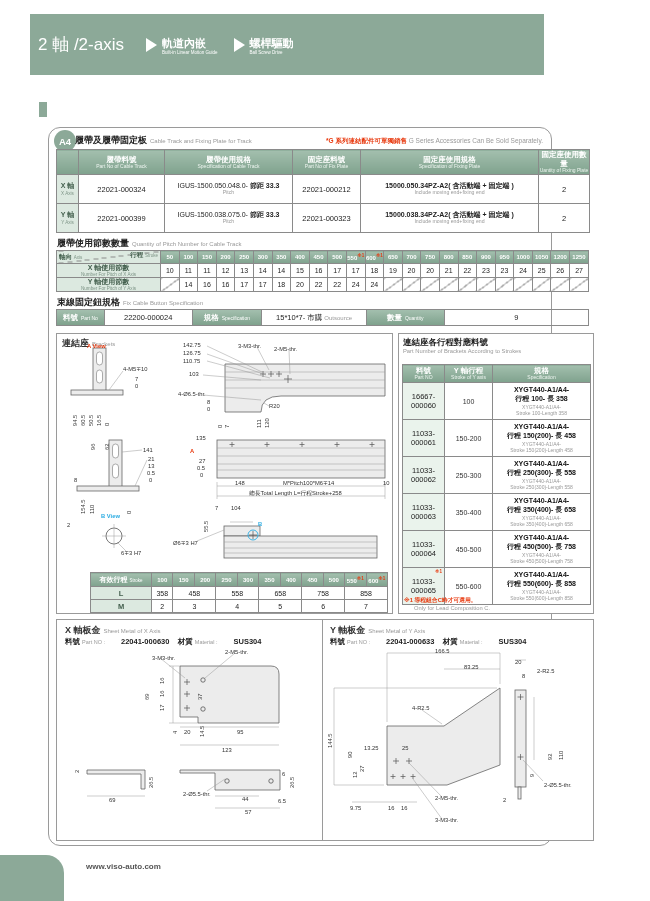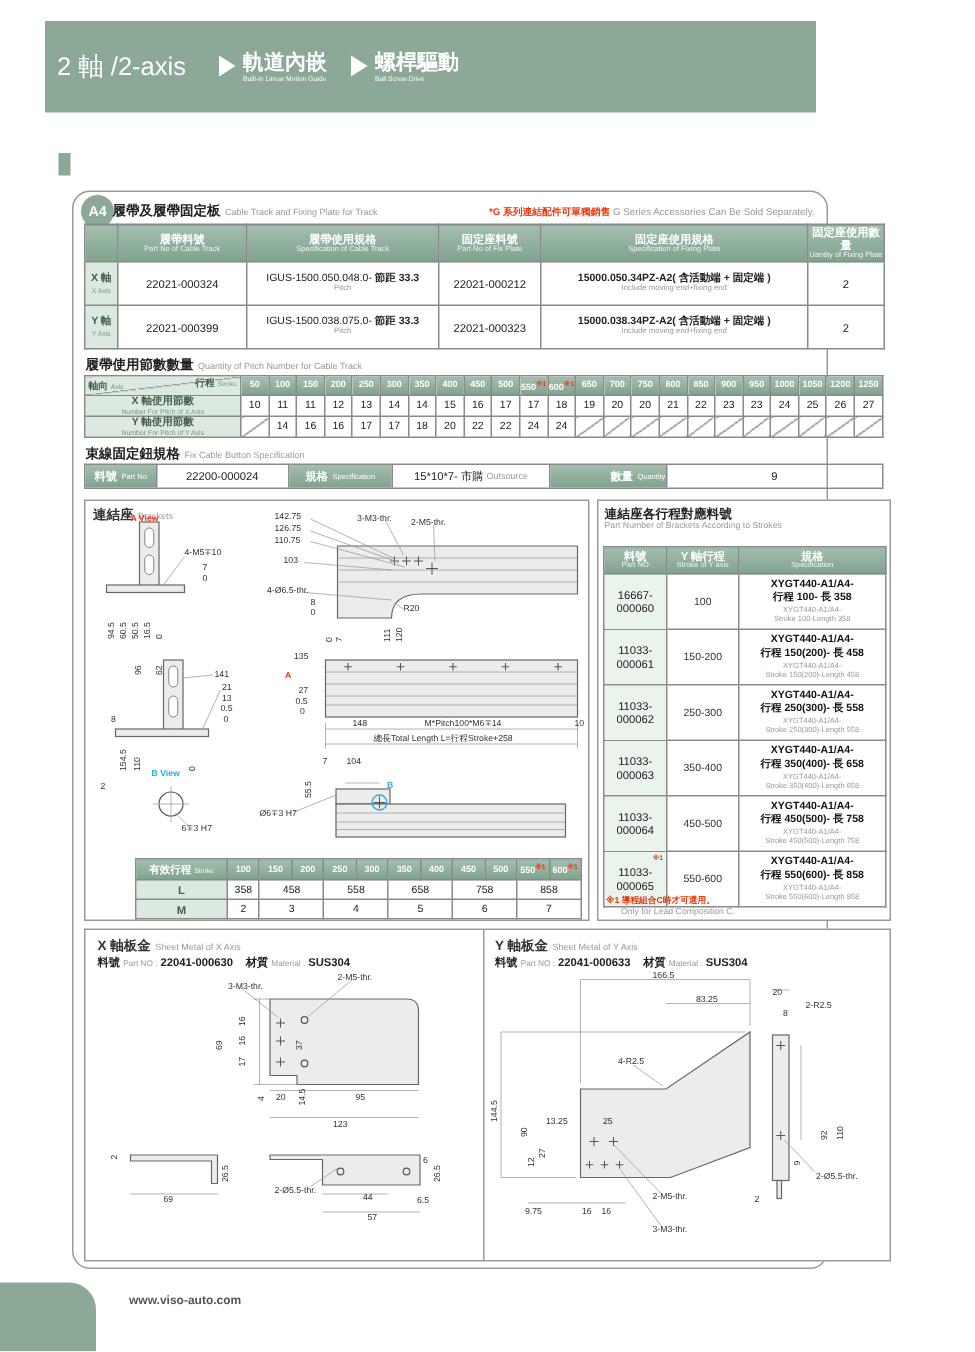--- a/index.html
+++ b/index.html
@@ -8,21 +8,21 @@
   .abs{position:absolute;}
 
   
   .header-band{position:absolute;left:30px;top:14px;width:514px;height:61px;background:#8CA998;
                color:#fff;display:flex;align-items:center;}
   .hb-model{font-size:26px;font-weight:bold;letter-spacing:0;margin-left:18px;white-space:nowrap;}
   .hb-axis{font-size:17px;margin-left:8px;white-space:nowrap;font-weight:normal;}
   .hb-badges{display:flex;margin-left:22px;gap:16px;}
   .hb-badge{display:flex;align-items:center;gap:5px;}
   .tri{width:0;height:0;border-top:7px solid transparent;border-bottom:7px solid transparent;border-left:11px solid #fff;}
-  .hb-badge .zh{font-size:14px;font-weight:bold;line-height:1.1;font-family:Liberation Mono, monospace;}
+  .hb-badge .zh{font-size:11px;font-weight:bold;line-height:1.1;font-family:Liberation Mono, monospace;}
   .hb-badge .en{font-size:4.5px;line-height:1.1;display:block;}
 
   
   .bar-square{position:absolute;left:39px;top:102px;width:8px;height:15px;background:#8CA998;}
   .section-bar{position:absolute;left:48px;top:102px;width:547px;height:15px;background:#55565A;color:#fff;
                font-size:8.5px;line-height:15px;padding-left:8px;box-sizing:border-box;font-weight:bold;}
   .section-bar .en{font-weight:bold;margin-left:3px;}
 
   
   .panel{position:absolute;left:48px;top:127px;width:504px;height:719px;border:1.5px solid #9a9a9a;border-radius:12px;box-sizing:border-box;}
@@ -107,21 +107,21 @@
   .tblb .spec-zh{font-size:7px;font-weight:bold;line-height:1.25;color:#111;}
   .tblb .spec-en{font-size:5px;color:#999;line-height:1.2;}
   .tblb .suprow{position:absolute;right:2px;top:1px;font-size:4.5px;color:#E8380D;font-weight:bold;}
   .fnote{position:absolute;left:5px;bottom:2px;font-size:5.8px;white-space:nowrap;}
   .fnote .red{color:#E8380D;font-weight:bold;}
   .fnote .gray{color:#999;display:block;margin-left:10px;}
 
   
   .sm-part{position:absolute;font-size:7.5px;font-weight:bold;white-space:nowrap;color:#222;}
   .sm-part .lab-en{font-size:5.5px;color:#999;font-weight:normal;}
-  .sm-part .val{font-weight:bold;margin-left:2px;}
+  .sm-part .val{font-weight:bold;margin-left:16px;}
   .divider{position:absolute;left:265px;top:0;width:1px;height:100%;background:#9a9a9a;}
 
   
   .footer-logo{position:absolute;left:0;top:855px;width:64px;height:46px;background:#8CA998;border-radius:0 18px 0 0;}
   .footer-url{position:absolute;left:86px;top:862px;font-size:8px;font-weight:bold;color:#555;}
 </style>
 </head>
 <body>
 
 <div class="page">
@@ -362,21 +362,21 @@
         </div>
       <div class="cell w" style="width:88px;">22200-000024</div>
       <div class="cell g" style="width:70px;">
           <span class="zh">規格</span>
           <span class="en">Specification</span>
         </div>
       <div class="cell w" style="width:105px;">
           <span>15*10*7- 市購</span>
           <span class="gray">Outsource</span>
         </div>
-      <div class="cell g" style="width:78px;justify-content:flex-end;">
+      <div class="cell g" style="width:78px;">
           <span class="zh">數量</span>
           <span class="en">Quantity</span>
         </div>
       <div class="cell w" style="width:144px;">9</div>
     </div>
 
     <div class="box" style="left:7px;top:205px;width:337px;height:281px;">
       <div class="bx-title">
         <span>連結座</span><span class="en">Brackets</span>
       </div>

